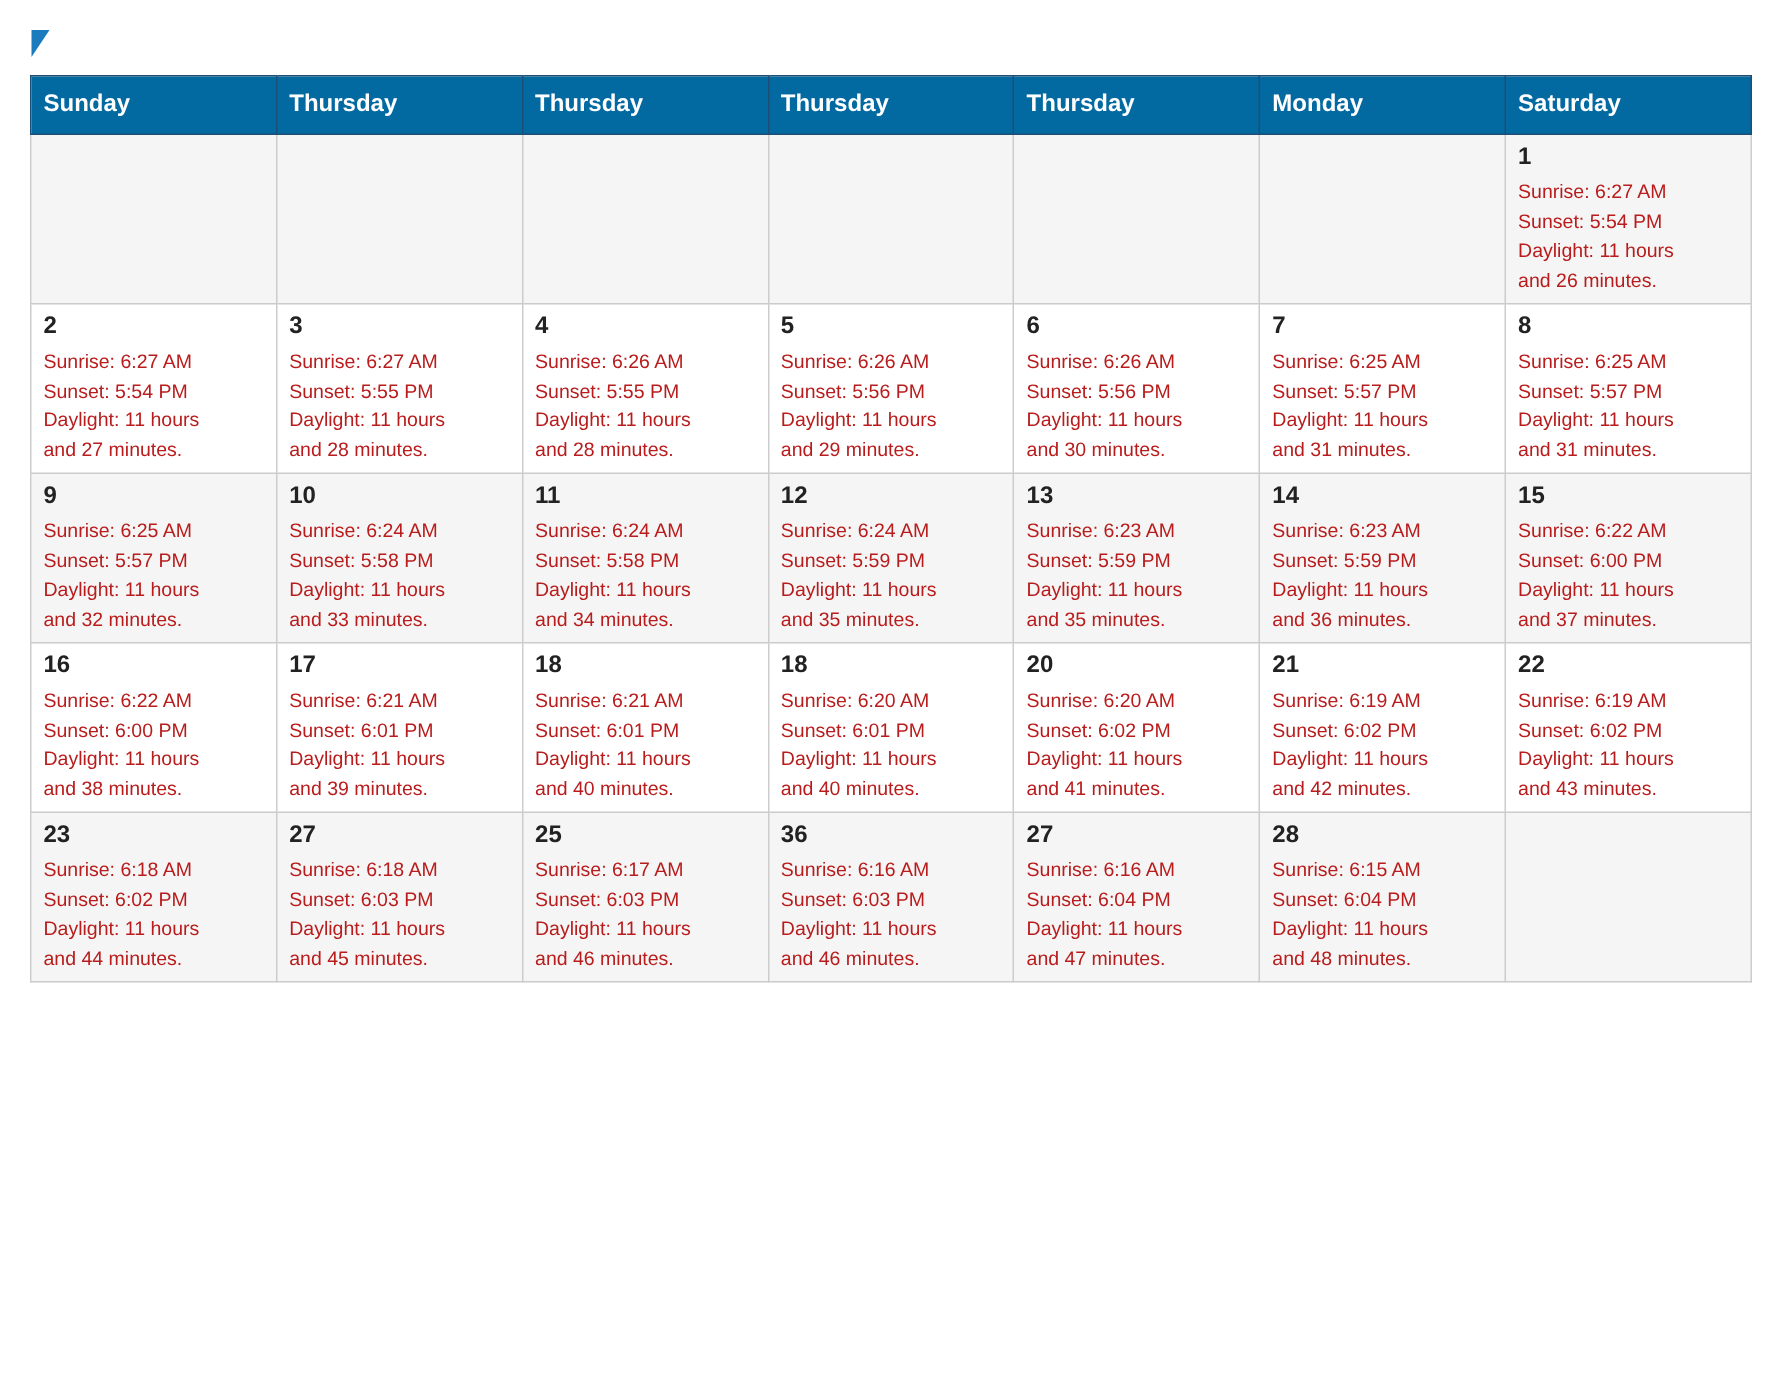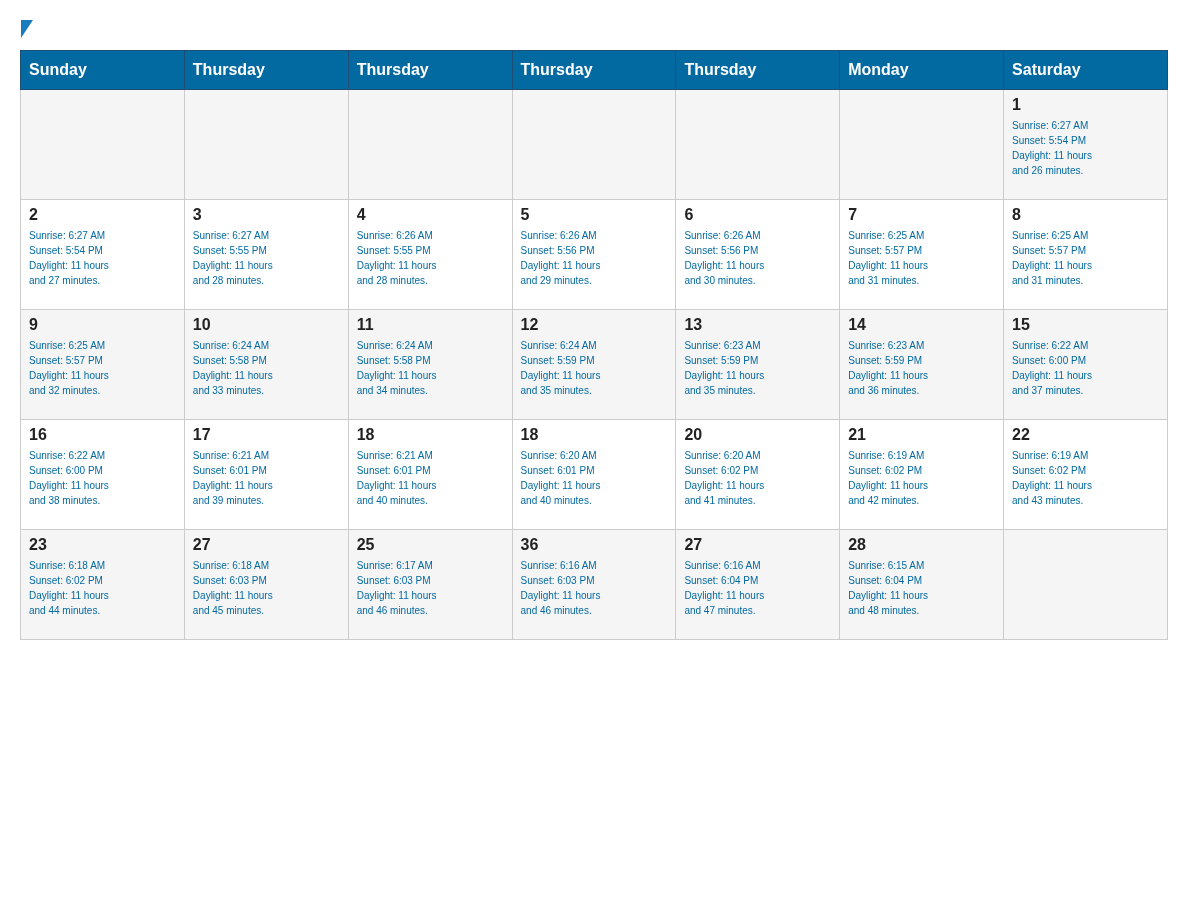--- a/index.html
+++ b/index.html
@@ -70,22 +70,22 @@
       background-color: #fff;
     }
     .day-number {
       font-size: 16px;
       font-weight: bold;
       color: #222;
       display: block;
       margin-bottom: 4px;
     }
     .day-info {
-      font-size: 10px;
-      color: #0369a1;
+      font-size: 13px;
+      color: #b91c1c;
       line-height: 1.5;
     }
     .empty-cell {
       background-color: #f5f5f5;
     }
     .logo-text-general {
       font-size: 30px;
       font-weight: bold;
       color: #333;
     }

